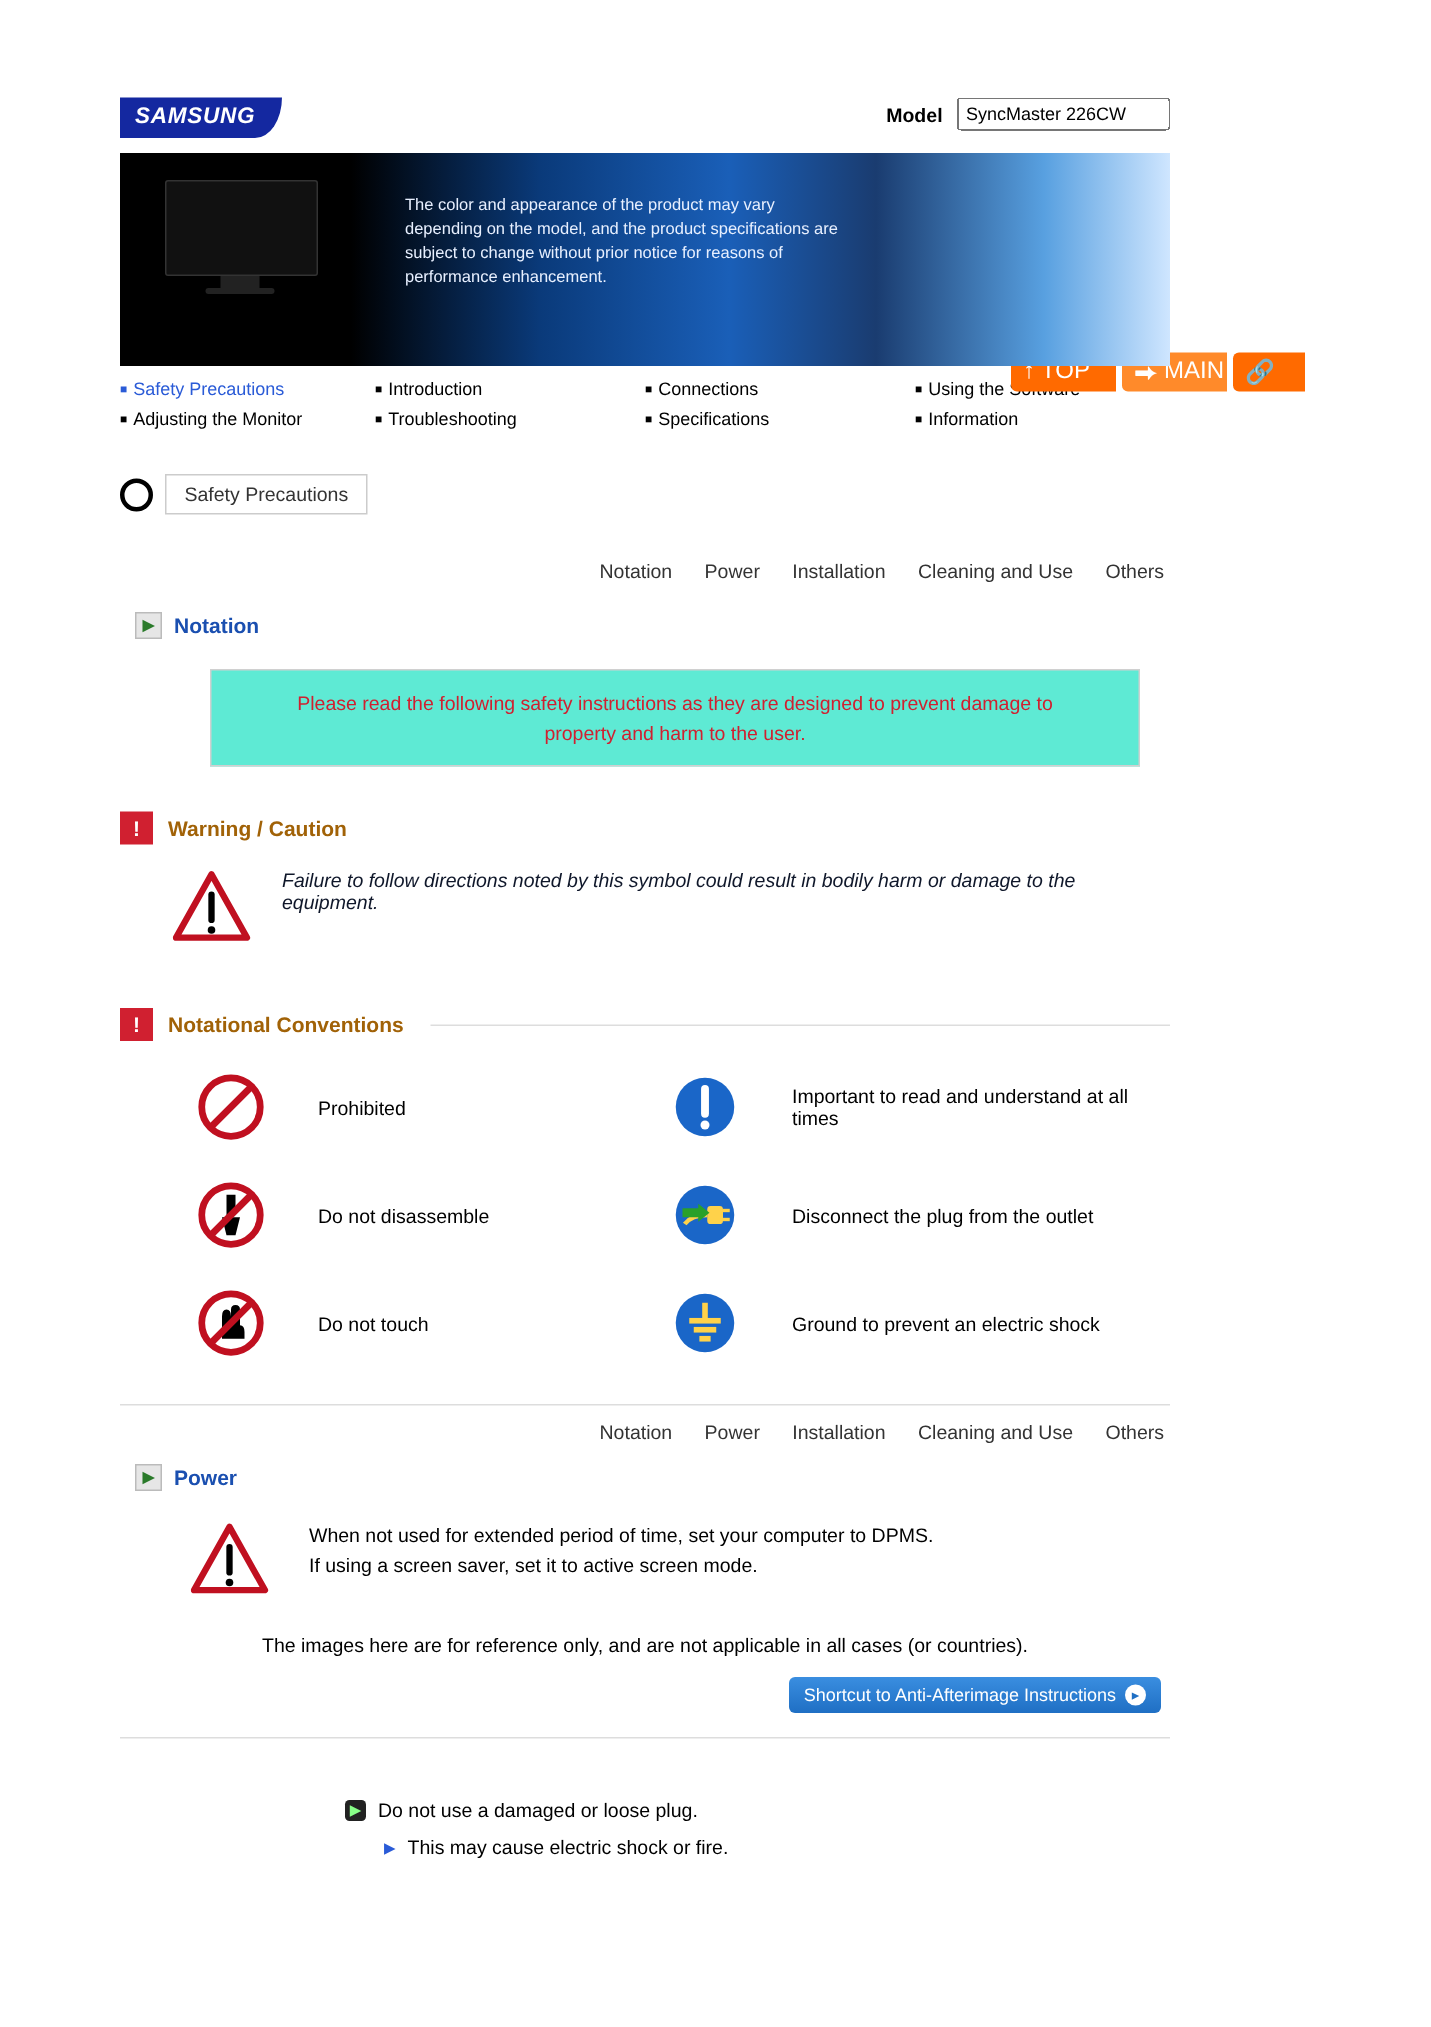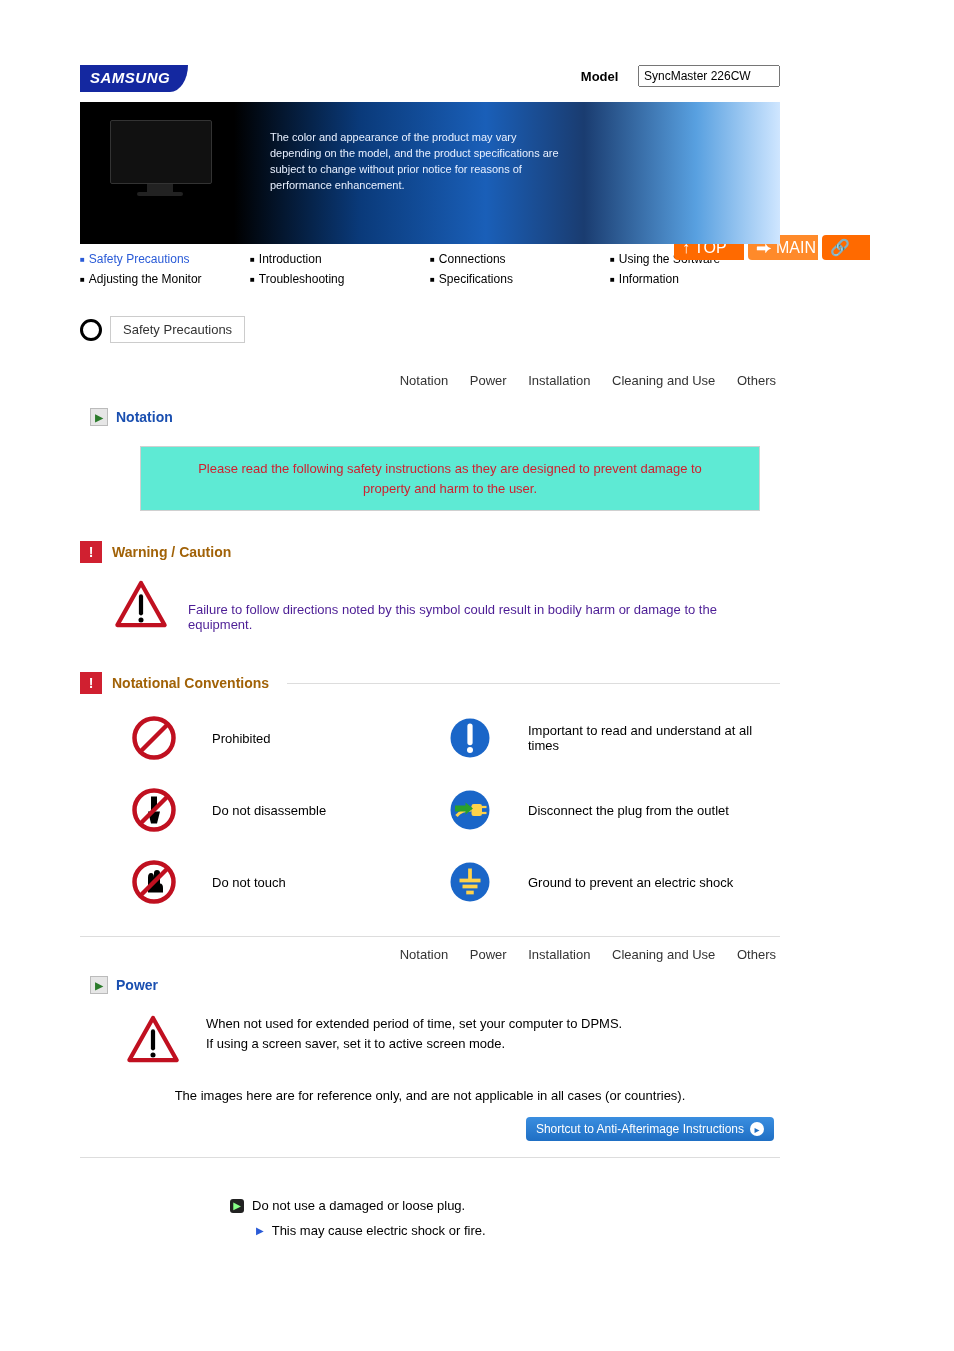--- a/index.html
+++ b/index.html
@@ -29,21 +29,21 @@
     padding: 4px 18px 6px 10px;
     border-radius: 0 0 20px 0 / 0 0 30px 0;
     letter-spacing: 0.5px;
   }
   .model-row {
     position: absolute;
     right: 0;
     top: 0;
     font-size: 13px;
   }
-  .model-label { font-weight: bold; margin-right: 16px; vertical-align: middle;}
+  .model-label { font-weight: bold; margin-right: 6px; vertical-align: middle;}
   .model-input {
     width: 130px;
     padding: 2px 4px;
     font-size: 12px;
     vertical-align: middle;
   }
   .hero {
     margin-top: 10px;
     height: 142px;
     background: linear-gradient(90deg, #000 0%, #000 22%, #0a3a7a 40%, #1a5fb8 58%, #1a3c70 72%, #58a0e0 88%, #cfe6ff 100%);
@@ -148,23 +148,23 @@
     font-weight:bold;font-size:14px;
   }
   .sub-head .title {
     color:#a16207; font-size:14px; font-weight:bold;
   }
   .sub-head .rule {
     flex:1; border-top:1px solid #ddd; margin-left:8px;
   }
 
   .warn-row {
-    display:flex; align-items:flex-end; gap:20px;
+    display:flex; align-items:flex-start; gap:20px;
     margin: 16px 0 0 34px;
-    font-size:13px; color:#4c1d95;
+    font-size:13px; color:#0f172a;font-style:italic;
   }
   .tri-icon svg { width:54px; height:50px; }
 
   .conv-grid {
     display:grid;
     grid-template-columns: 80px 200px 80px 1fr;
     row-gap: 24px;
     column-gap: 18px;
     align-items:center;
     margin: 20px 0 10px 34px;

